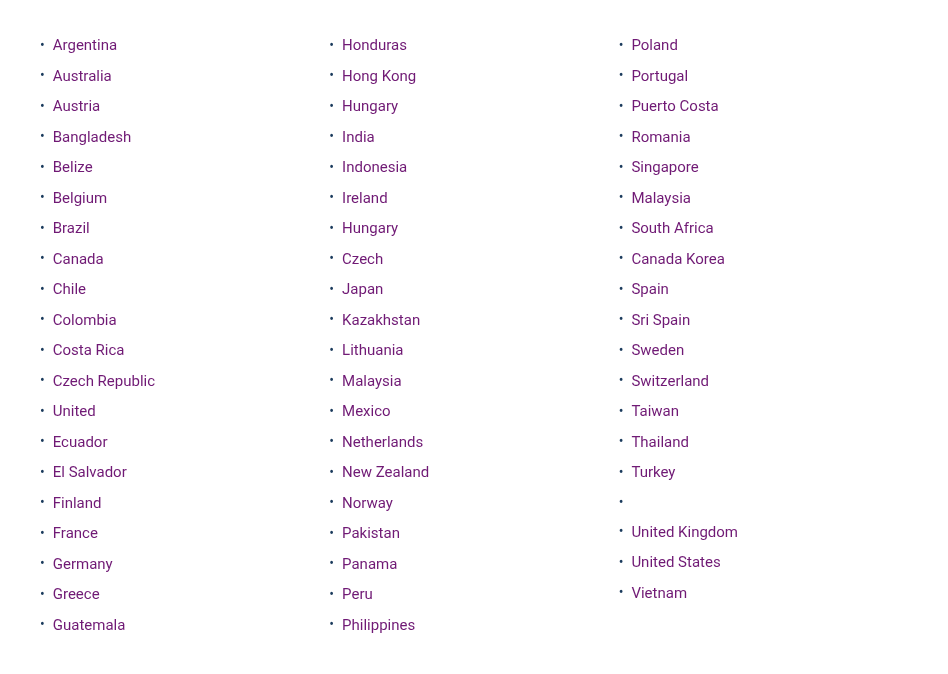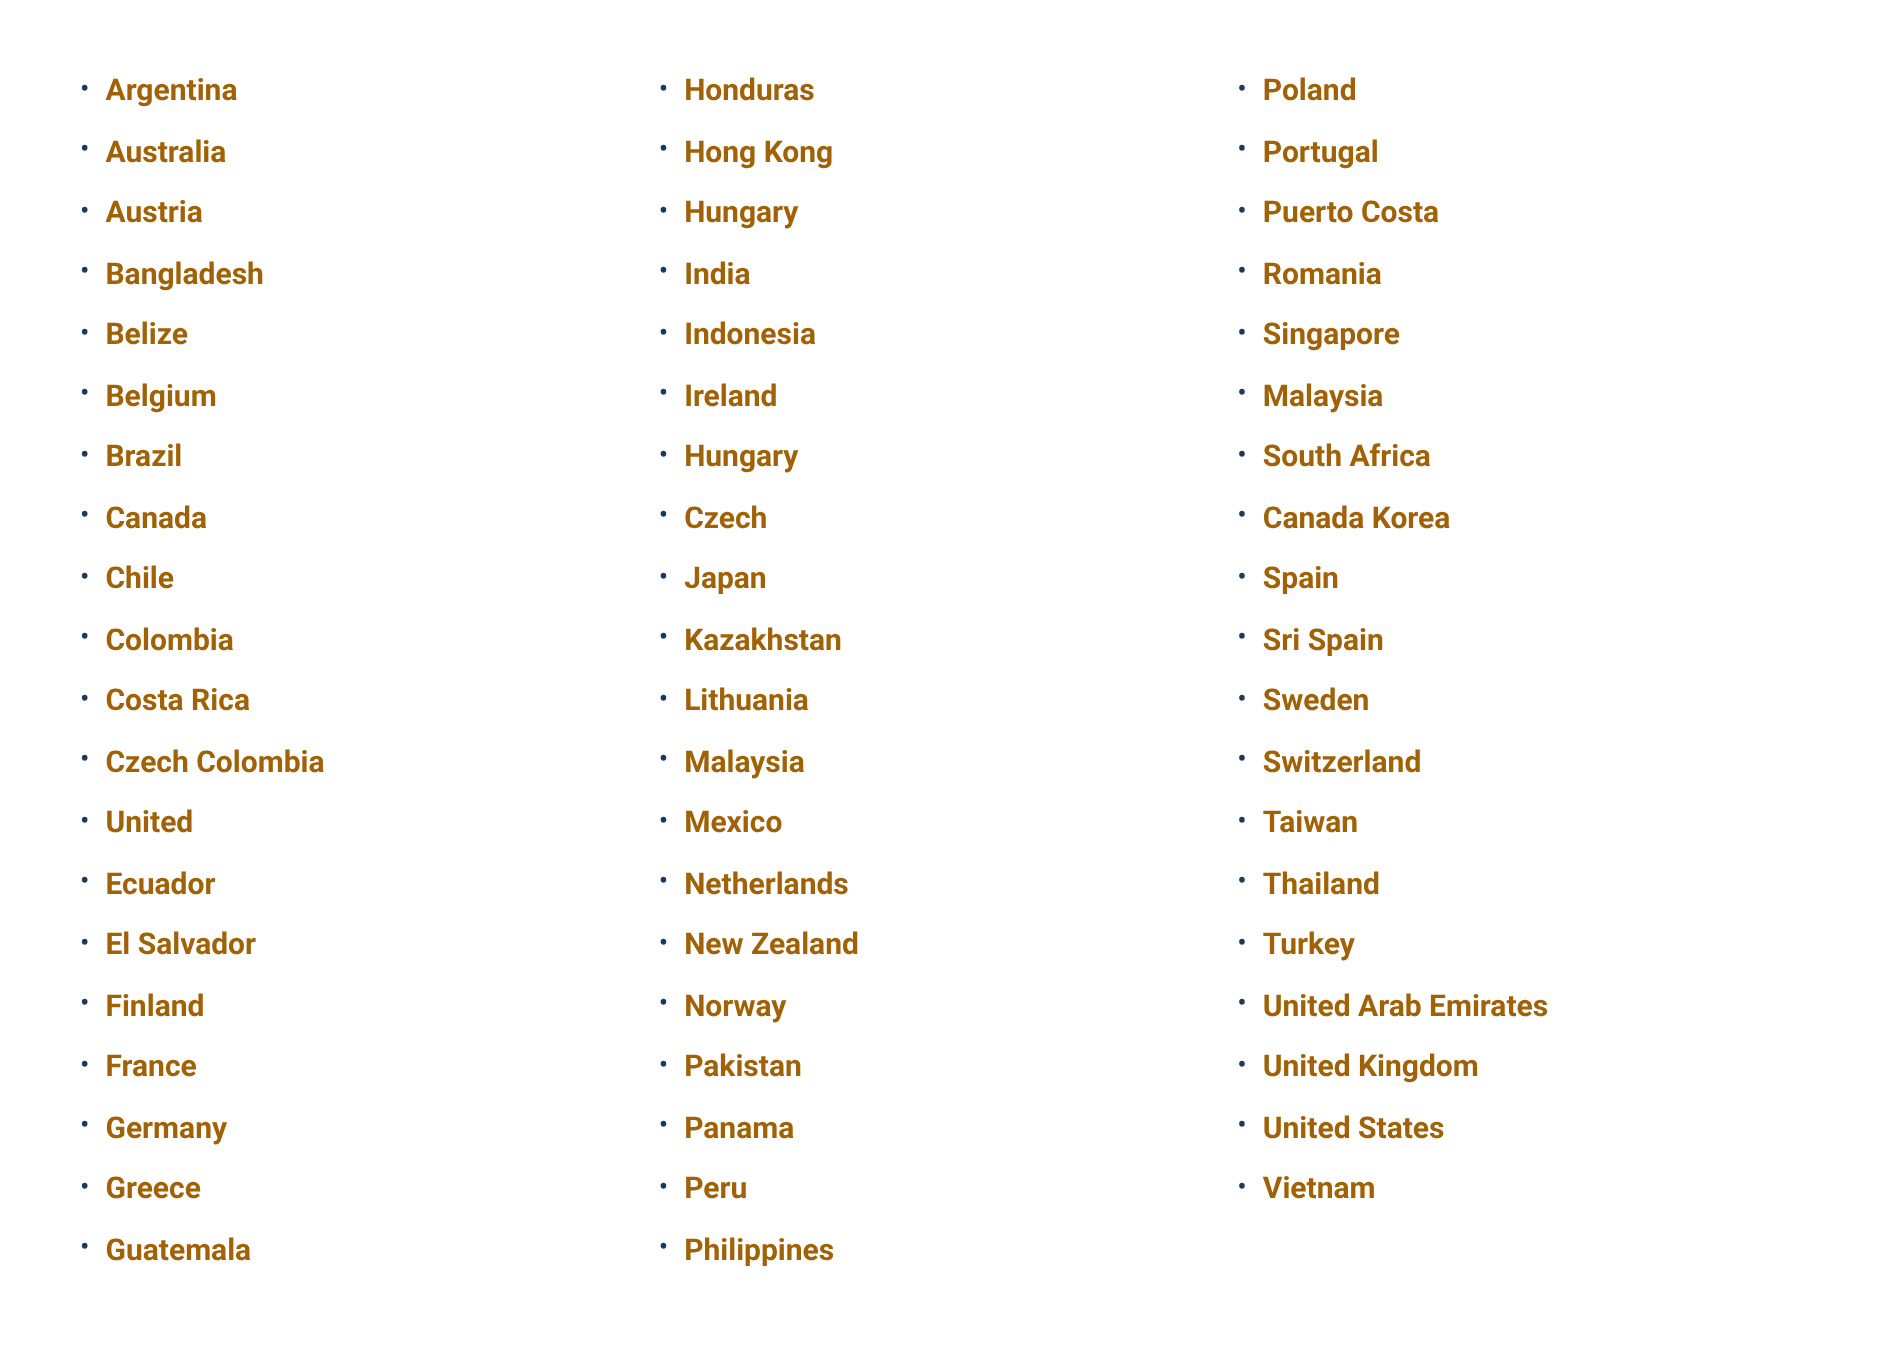--- a/index.html
+++ b/index.html
@@ -44,22 +44,22 @@
     }
 
     .bullet {
       color: #1a3a5c;
       margin-right: 8px;
       font-size: 14px;
       flex-shrink: 0;
     }
 
     .country-name {
-      color: #a16207;
-      font-weight: 700;
+      color: #701a75;
+      font-weight: 400;
     }
   </style>
 </head>
 <body>
 
 <div class="columns-container">
 <div class="column">
       <ul class="country-list">
         <li>
           <span class="bullet">•</span>
@@ -100,21 +100,21 @@
         <li>
           <span class="bullet">•</span>
           <span class="country-name">Colombia</span>
         </li>
         <li>
           <span class="bullet">•</span>
           <span class="country-name">Costa Rica</span>
         </li>
         <li>
           <span class="bullet">•</span>
-          <span class="country-name">Czech Colombia</span>
+          <span class="country-name">Czech Republic</span>
         </li>
         <li>
           <span class="bullet">•</span>
           <span class="country-name">United</span>
         </li>
         <li>
           <span class="bullet">•</span>
           <span class="country-name">Ecuador</span>
         </li>
         <li>
@@ -284,21 +284,20 @@
         <li>
           <span class="bullet">•</span>
           <span class="country-name">Thailand</span>
         </li>
         <li>
           <span class="bullet">•</span>
           <span class="country-name">Turkey</span>
         </li>
         <li>
           <span class="bullet">•</span>
-          <span class="country-name">United Arab Emirates</span>
         </li>
         <li>
           <span class="bullet">•</span>
           <span class="country-name">United Kingdom</span>
         </li>
         <li>
           <span class="bullet">•</span>
           <span class="country-name">United States</span>
         </li>
         <li>

